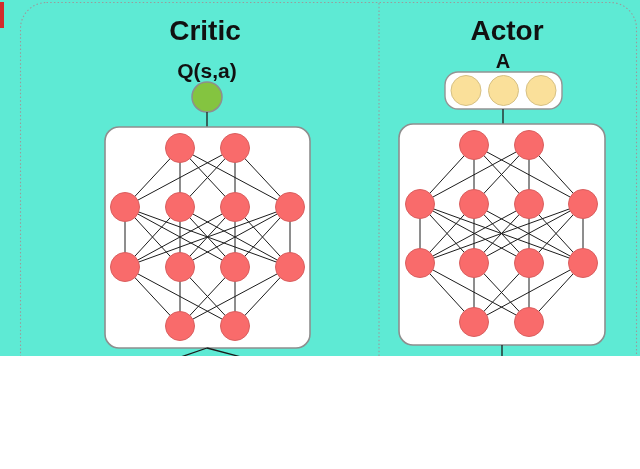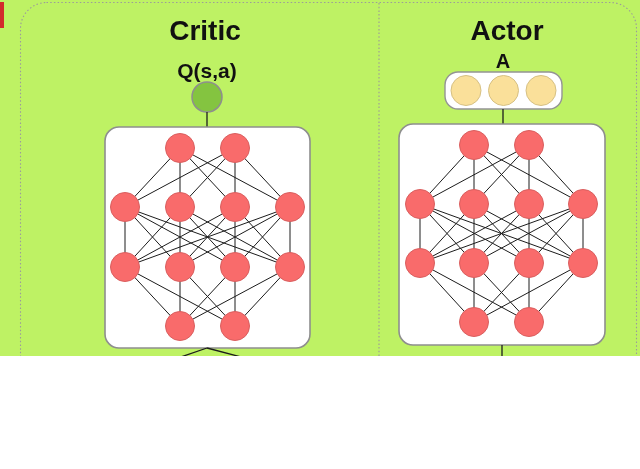--- a/index.html
+++ b/index.html
@@ -1,16 +1,16 @@
 <!DOCTYPE html>
 <html><head>
 <meta charset="utf-8">
 <style>
   html,body{margin:0;padding:0;background:#ffffff;}
-  .stage{position:relative;width:640px;height:356px;overflow:hidden;background:#bef264;
+  .stage{position:relative;width:640px;height:356px;overflow:hidden;background:#5eead4;
          font-family:"Liberation Sans",sans-serif;}
   svg{position:absolute;left:0;top:0;display:block;}
 
   
   .frame{fill:none;stroke:#9b9b9b;stroke-width:1.1;stroke-dasharray:1.5 2.2;}
   .divider{stroke:#9b9b9b;stroke-width:1.1;stroke-dasharray:1.5 2.2;}
 
   
   .netbox{fill:#ffffff;stroke:#8e8e8e;stroke-width:1.6;}
   .rowbox{fill:#ffffff;stroke:#949494;stroke-width:1.4;}

